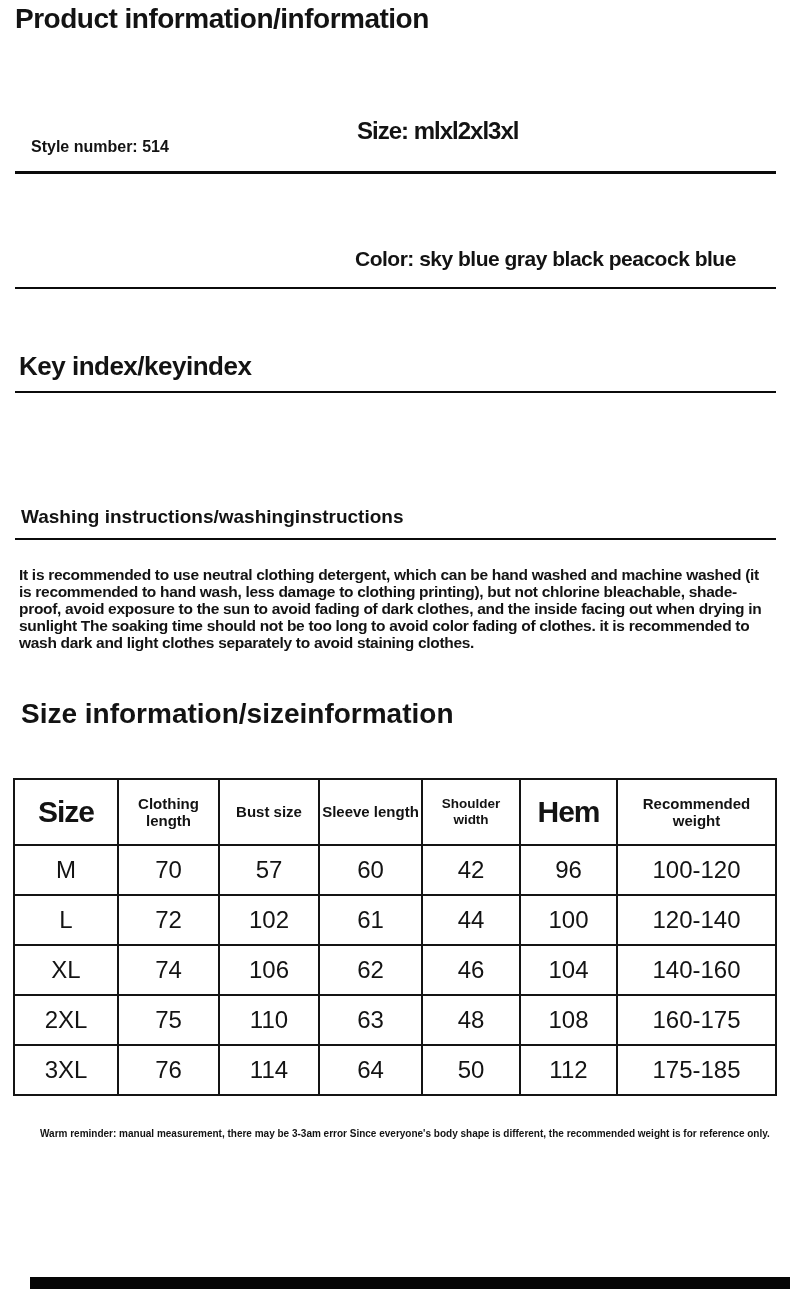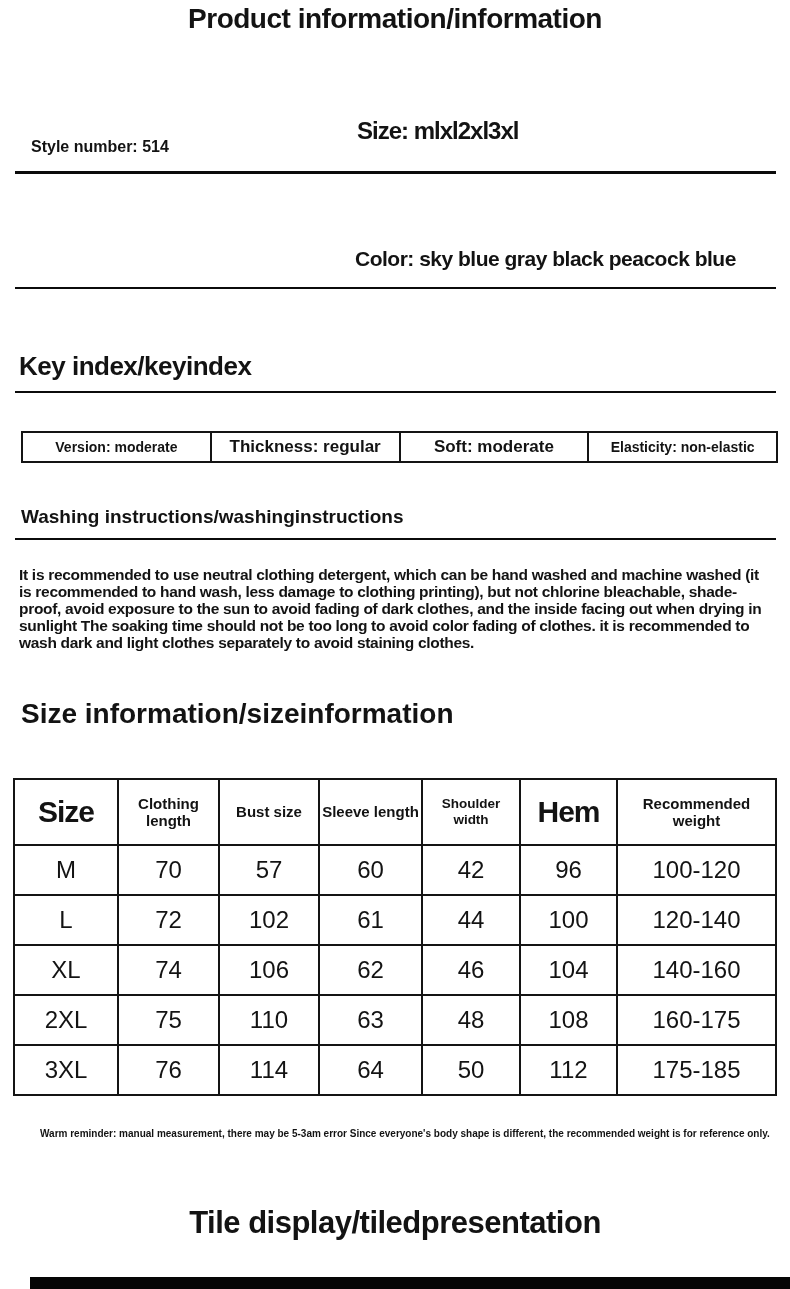--- a/index.html
+++ b/index.html
@@ -4,21 +4,21 @@
 <style>
   html,body{margin:0;padding:0;background:#ffffff;}
   #page{
     position:relative;width:790px;height:1289px;background:#ffffff;overflow:hidden;
     font-family:"Liberation Sans","DejaVu Sans",sans-serif;color:#131313;
     -webkit-font-smoothing:antialiased;
   }
   .abs{position:absolute;}
   .hr{background:#0b0b0b;}
 
-  .page-title{top:3px;left:15px;width:760px;text-align:center;font-size:28px;font-weight:700;letter-spacing:-0.5px;}
+  .page-title{top:3px;left:15px;width:760px;font-size:28px;font-weight:700;letter-spacing:-0.5px;}
   .style-number{top:138px;left:31px;font-size:16px;font-weight:700;}
   .size-line{top:117px;left:357px;font-size:24px;font-weight:700;letter-spacing:-1px;}
   .hr1{top:171px;left:15px;width:761px;height:3px;}
   .fabric{top:243px;left:30px;font-size:25px;font-weight:700;letter-spacing:-0.5px;}
   .color{top:247px;left:355px;font-size:21px;font-weight:700;letter-spacing:-0.5px;}
   .hr2{top:287px;left:15px;width:761px;height:2px;}
   .color-extra{top:300px;left:0;width:762px;text-align:right;font-size:25px;font-weight:700;letter-spacing:-0.5px;}
   .key-heading{top:351px;left:19px;font-size:26px;font-weight:700;letter-spacing:-0.5px;}
   .hr3{top:391px;left:15px;width:761px;height:2px;}
 
@@ -66,26 +66,20 @@
   <div class="abs style-number">Style number: 514</div>
   <div class="abs size-line">Size: mlxl2xl3xl</div>
   <div class="abs hr hr1"></div>
 
   <div class="abs color">Color: sky blue gray black peacock blue</div>
   <div class="abs hr hr2"></div>
 
   <div class="abs key-heading">Key index/keyindex</div>
   <div class="abs hr hr3"></div>
 
-  <div class="abs key-table">
-    <div class="key-cell small">Version: moderate</div>
-    <div class="key-cell large">Thickness: regular</div>
-    <div class="key-cell large">Soft: moderate</div>
-    <div class="key-cell small">Elasticity: non-elastic</div>
-  </div>
 
   <div class="abs washing-heading">Washing instructions/washinginstructions</div>
   <div class="abs hr hr4"></div>
   <div class="abs washing-text">It is recommended to use neutral clothing detergent, which can be hand washed and machine washed (it is recommended to hand wash, less damage to clothing printing), but not chlorine bleachable, shade-proof, avoid exposure to the sun to avoid fading of dark clothes, and the inside facing out when drying in sunlight The soaking time should not be too long to avoid color fading of clothes. it is recommended to wash dark and light clothes separately to avoid staining clothes.</div>
 
   <div class="abs size-heading">Size information/sizeinformation</div>
 
   <div class="abs size-table">
     <table>
       <colgroup>
@@ -151,19 +145,18 @@
           <td>114</td>
           <td>64</td>
           <td>50</td>
           <td>112</td>
           <td>175-185</td>
         </tr>
       </tbody>
     </table>
   </div>
 
-  <div class="abs reminder">Warm reminder: manual measurement, there may be 5-3am error Since everyone's body shape is different, the recommended weight is for reference only.</div>
+  <div class="abs reminder">Warm reminder: manual measurement, there may be 3-3am error Since everyone's body shape is different, the recommended weight is for reference only.</div>
 
-  <div class="abs tile-heading">Tile display/tiledpresentation</div>
 
   <div class="abs bottom-bar"></div>
 
 </div>
 
 </body></html>

